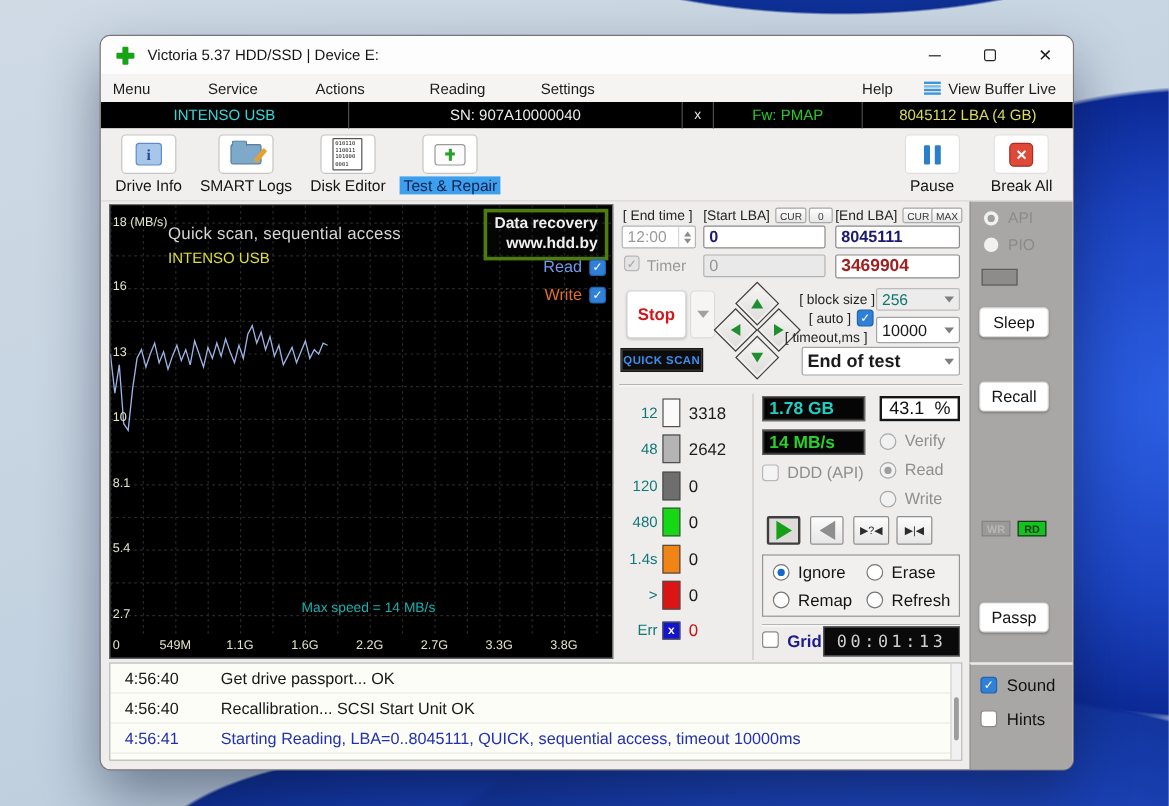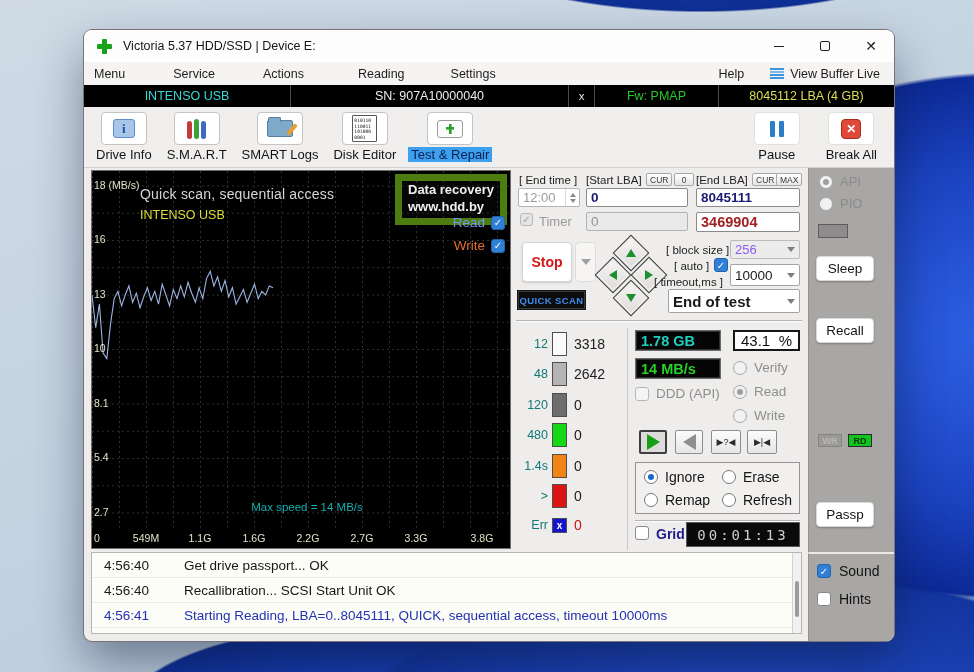--- a/index.html
+++ b/index.html
@@ -66,21 +66,21 @@
   .ic-break{width:20px;height:20px;background:#e04838;border:1px solid #a82c20;border-radius:4px;color:#fff;font-weight:bold;font-size:12px;display:flex;align-items:center;justify-content:center}
   
   .main{position:relative;height:384px;background:#efedeb}
   .graph{position:absolute;left:7px;top:2px;width:420px;height:379px;background:#000;border:1px solid #6e6e6e}
   .graph svg{position:absolute;left:0;top:0}
   .ylab{position:absolute;left:2px;color:#e4e4c8;font-size:10.5px;white-space:nowrap}
   .xlab{position:absolute;top:361px;color:#e4e4c8;font-size:10.5px;transform:translateX(-50%)}
   .xlab.first{transform:none}
   .gtitle{position:absolute;left:48px;top:15px;font-size:14px;font-weight:normal;color:#d6d6d6;letter-spacing:.2px}
   .gsub{position:absolute;left:48px;top:37px;font-size:12.5px;color:#dede3c}
-  .wmark{position:absolute;right:3px;top:3px;border:7px solid #4d7c0f;padding:1px 6px 2px;text-align:left;font-weight:bold;font-size:13px;color:#efefef;line-height:1.3;background:rgba(20,20,20,.25)}
+  .wmark{position:absolute;right:3px;top:3px;border:3px solid #4d7c0f;padding:1px 6px 2px;text-align:right;font-weight:bold;font-size:13px;color:#efefef;line-height:1.3;background:rgba(20,20,20,.25)}
   .gchk{position:absolute;display:flex;align-items:center;gap:6px}
   .gchk .lb-read{color:#6f9bee;font-size:13.5px}
   .gchk .lb-write{color:#e2702c;font-size:13.5px}
   .maxspeed{position:absolute;left:110px;width:210px;top:330px;text-align:center;color:#17b0b0;font-size:11.5px}
   
   .cb{width:14px;height:14px;border-radius:3px;background:#fff;border:1px solid #8a8a8a;display:inline-flex;align-items:center;justify-content:center;font-size:10px;color:#fff;flex:0 0 auto}
   .cb.on{background:#2f80d6;border-color:#2163ac}
   .cb.dis{background:#e4e4e4;border-color:#b8b8b8;color:#a2a2a2}
   .radio{width:14px;height:14px;border-radius:50%;background:#fff;border:1px solid #767676;display:inline-block;position:relative;flex:0 0 auto}
   .radio.sel::after{content:"";position:absolute;inset:3px;border-radius:50%;background:#1468c8}
@@ -99,21 +99,21 @@
   .spin .arr{width:14px;height:100%;display:flex;flex-direction:column;align-items:center;justify-content:center;gap:2px;border-left:1px solid #d8d8d8}
   .spin .arr i{width:0;height:0;border-left:3px solid transparent;border-right:3px solid transparent}
   .spin .arr i.up{border-bottom:4px solid #8a8a8a}
   .spin .arr i.dn{border-top:4px solid #8a8a8a}
   .stopbtn{background:#fff;border:1px solid #d4d4d4;border-radius:4px;color:#d01818;font-weight:bold;font-size:14px;display:flex;align-items:center;justify-content:center;box-shadow:0 1px 2px rgba(0,0,0,.15)}
   .stopdrop{background:#f6f5f4;border:1px solid #dcdcdc;border-radius:4px;display:flex;align-items:center;justify-content:center}
   .stopdrop i{width:0;height:0;border-left:5px solid transparent;border-right:5px solid transparent;border-top:6px solid #a0a0a0}
   .qs{background:#0c0c0c;border:1px solid #3a3a3a;outline:1px solid #161616;color:#3c8ef0;font-weight:bold;font-size:9.5px;letter-spacing:.4px;display:flex;align-items:center;justify-content:center}
   .dd{background:#fff;border:1px solid #a4a4a4;border-radius:2px;display:flex;align-items:center;justify-content:space-between;padding:0 4px;font-size:13px;color:#1a1a1a}
   .dd .car{width:0;height:0;border-left:4px solid transparent;border-right:4px solid transparent;border-top:5px solid #7e7e7e}
-  .dd.gray{background:#ececec;color:#8b5cf6;border-color:#bcbcbc}
+  .dd.gray{background:#ececec;color:#0f766e;border-color:#bcbcbc}
   .dd.big{font-weight:bold;font-size:15px}
   .dia{width:26px;height:26px;background:linear-gradient(135deg,#f8f7f6,#dddbd9);border:1.5px solid #3c3c3c;position:absolute;transform:rotate(45deg);box-shadow:0 0 0 2px #f0eeec inset}
   .dia .dtri{position:absolute;inset:0;display:flex;align-items:center;justify-content:center;transform:rotate(-45deg)}
   .tri{width:0;height:0}
   .tri.up{border-left:5px solid transparent;border-right:5px solid transparent;border-bottom:8px solid #1e8f2e}
   .tri.down{border-left:5px solid transparent;border-right:5px solid transparent;border-top:8px solid #1e8f2e}
   .tri.left{border-top:5px solid transparent;border-bottom:5px solid transparent;border-right:8px solid #1e8f2e}
   .tri.right{border-top:5px solid transparent;border-bottom:5px solid transparent;border-left:8px solid #1e8f2e}
   .groove{border-top:1px solid #b4b4b4;border-bottom:1px solid #fdfdfd;height:2px}
   
@@ -203,30 +203,20 @@
       <div class="seg c-green" style="width:124px">Fw: PMAP</div>
       <div class="seg c-yellow" style="flex:1">8045112 LBA (4 GB)</div>
     </div>
 
     <div class="toolbar">
       <div class="tool">
         <div class="tile">
             <span class="ic-info">i</span>
           </div>
         <span class="tlabel">Drive Info</span>
-      </div>
-      <div class="tool">
-        <div class="tile">
-            <span class="ic-smart">
-              <i></i>
-              <i></i>
-              <i></i>
-            </span>
-          </div>
-        <span class="tlabel">S.M.A.R.T</span>
       </div>
       <div class="tool">
         <div class="tile">
             <span class="ic-folder"></span>
           </div>
         <span class="tlabel">SMART Logs</span>
       </div>
       <div class="tool">
         <div class="tile">
             <span class="ic-doc">010110 110011 101000 0001</span>
@@ -298,21 +288,21 @@
         <span class="ylab" style="top:226px">8.1</span>
         <span class="ylab" style="top:280px">5.4</span>
         <span class="ylab" style="top:335px">2.7</span>
         <span class="xlab first" style="left:2px">0</span>
         <span class="xlab" style="left:54px">549M</span>
         <span class="xlab" style="left:108px">1.1G</span>
         <span class="xlab" style="left:162px">1.6G</span>
         <span class="xlab" style="left:216px">2.2G</span>
         <span class="xlab" style="left:270px">2.7G</span>
         <span class="xlab" style="left:324px">3.3G</span>
-        <span class="xlab" style="left:390px">3.8G</span>
+        <span class="xlab" style="left:378px">3.8G</span>
         <span class="gtitle">Quick scan, sequential access</span>
         <span class="gsub">INTENSO USB</span>
         <div class="wmark">
           <div>Data recovery</div>
           <div>www.hdd.by</div>
         </div>
         <div class="gchk" style="top:44px;right:5px">
           <span class="lb-read">Read</span>
           <span class="cb on">✓</span>
         </div>

